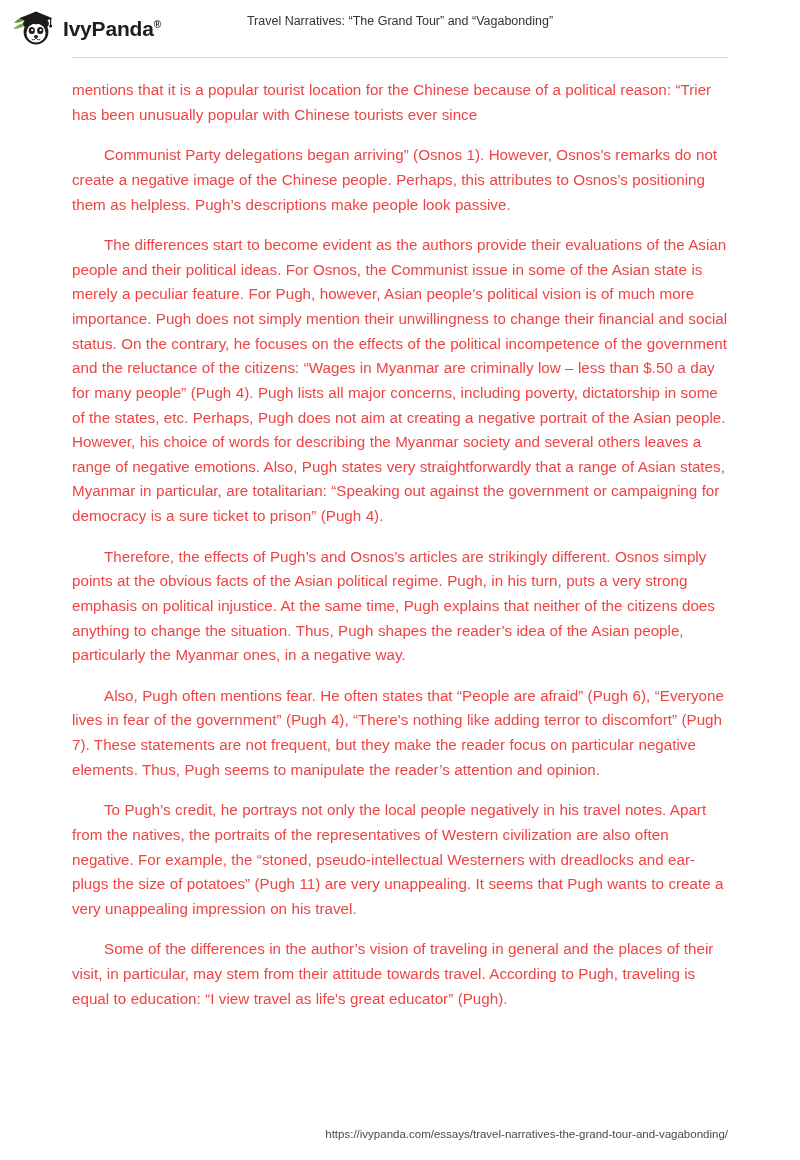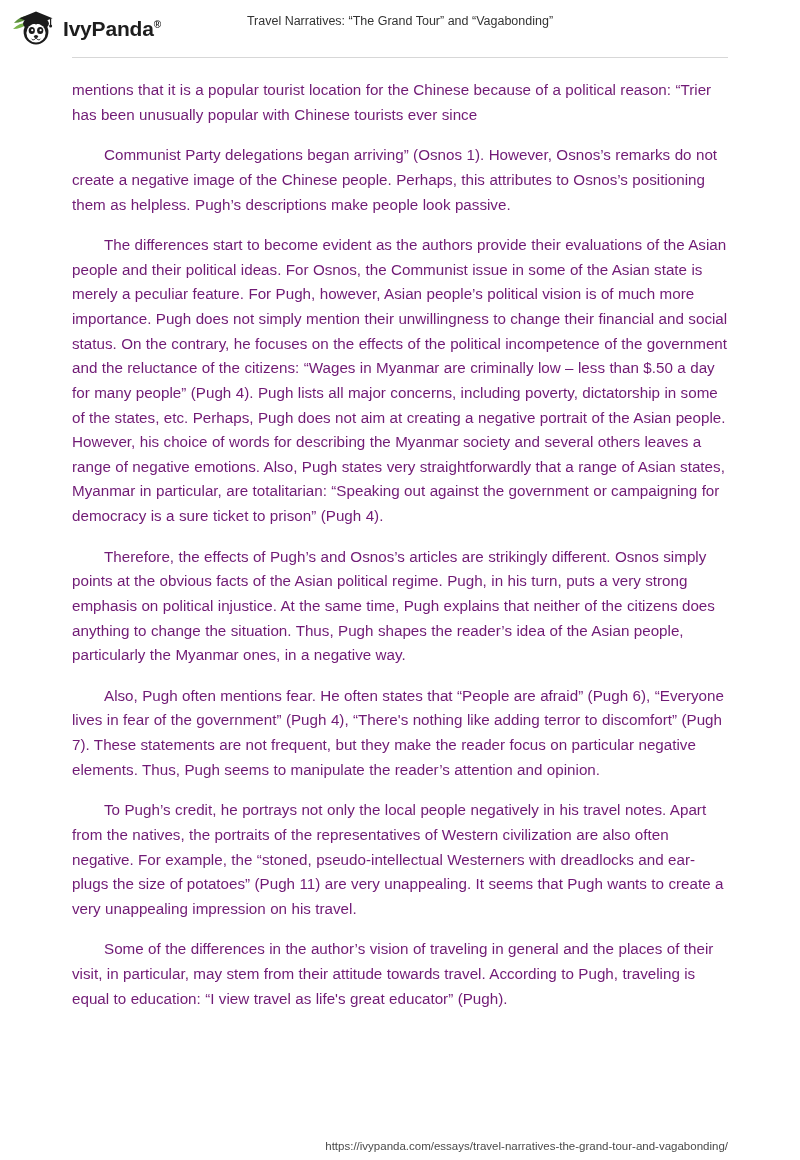--- a/index.html
+++ b/index.html
@@ -75,35 +75,35 @@
   }
 
   
   .content {
     padding: 20px 72px 0 72px;
     box-sizing: border-box;
   }
   .para {
     font-size: 15.2px;
     line-height: 1.62;
-    color: #701a75;
+    color: #ef4444;
     margin: 0 0 16px 0;
     text-align: left;
     word-spacing: 0.2px;
   }
   .para.indent {
     text-indent: 32px;
   }
 
   
   .footer {
     position: absolute;
     left: 0;
     right: 0;
-    bottom: 6px;
+    bottom: 18px;
     padding: 0 72px;
     box-sizing: border-box;
     text-align: right;
   }
   .footer-link {
     font-size: 11.5px;
     color: #4a4a4a;
     text-decoration: none;
   }
 </style>

